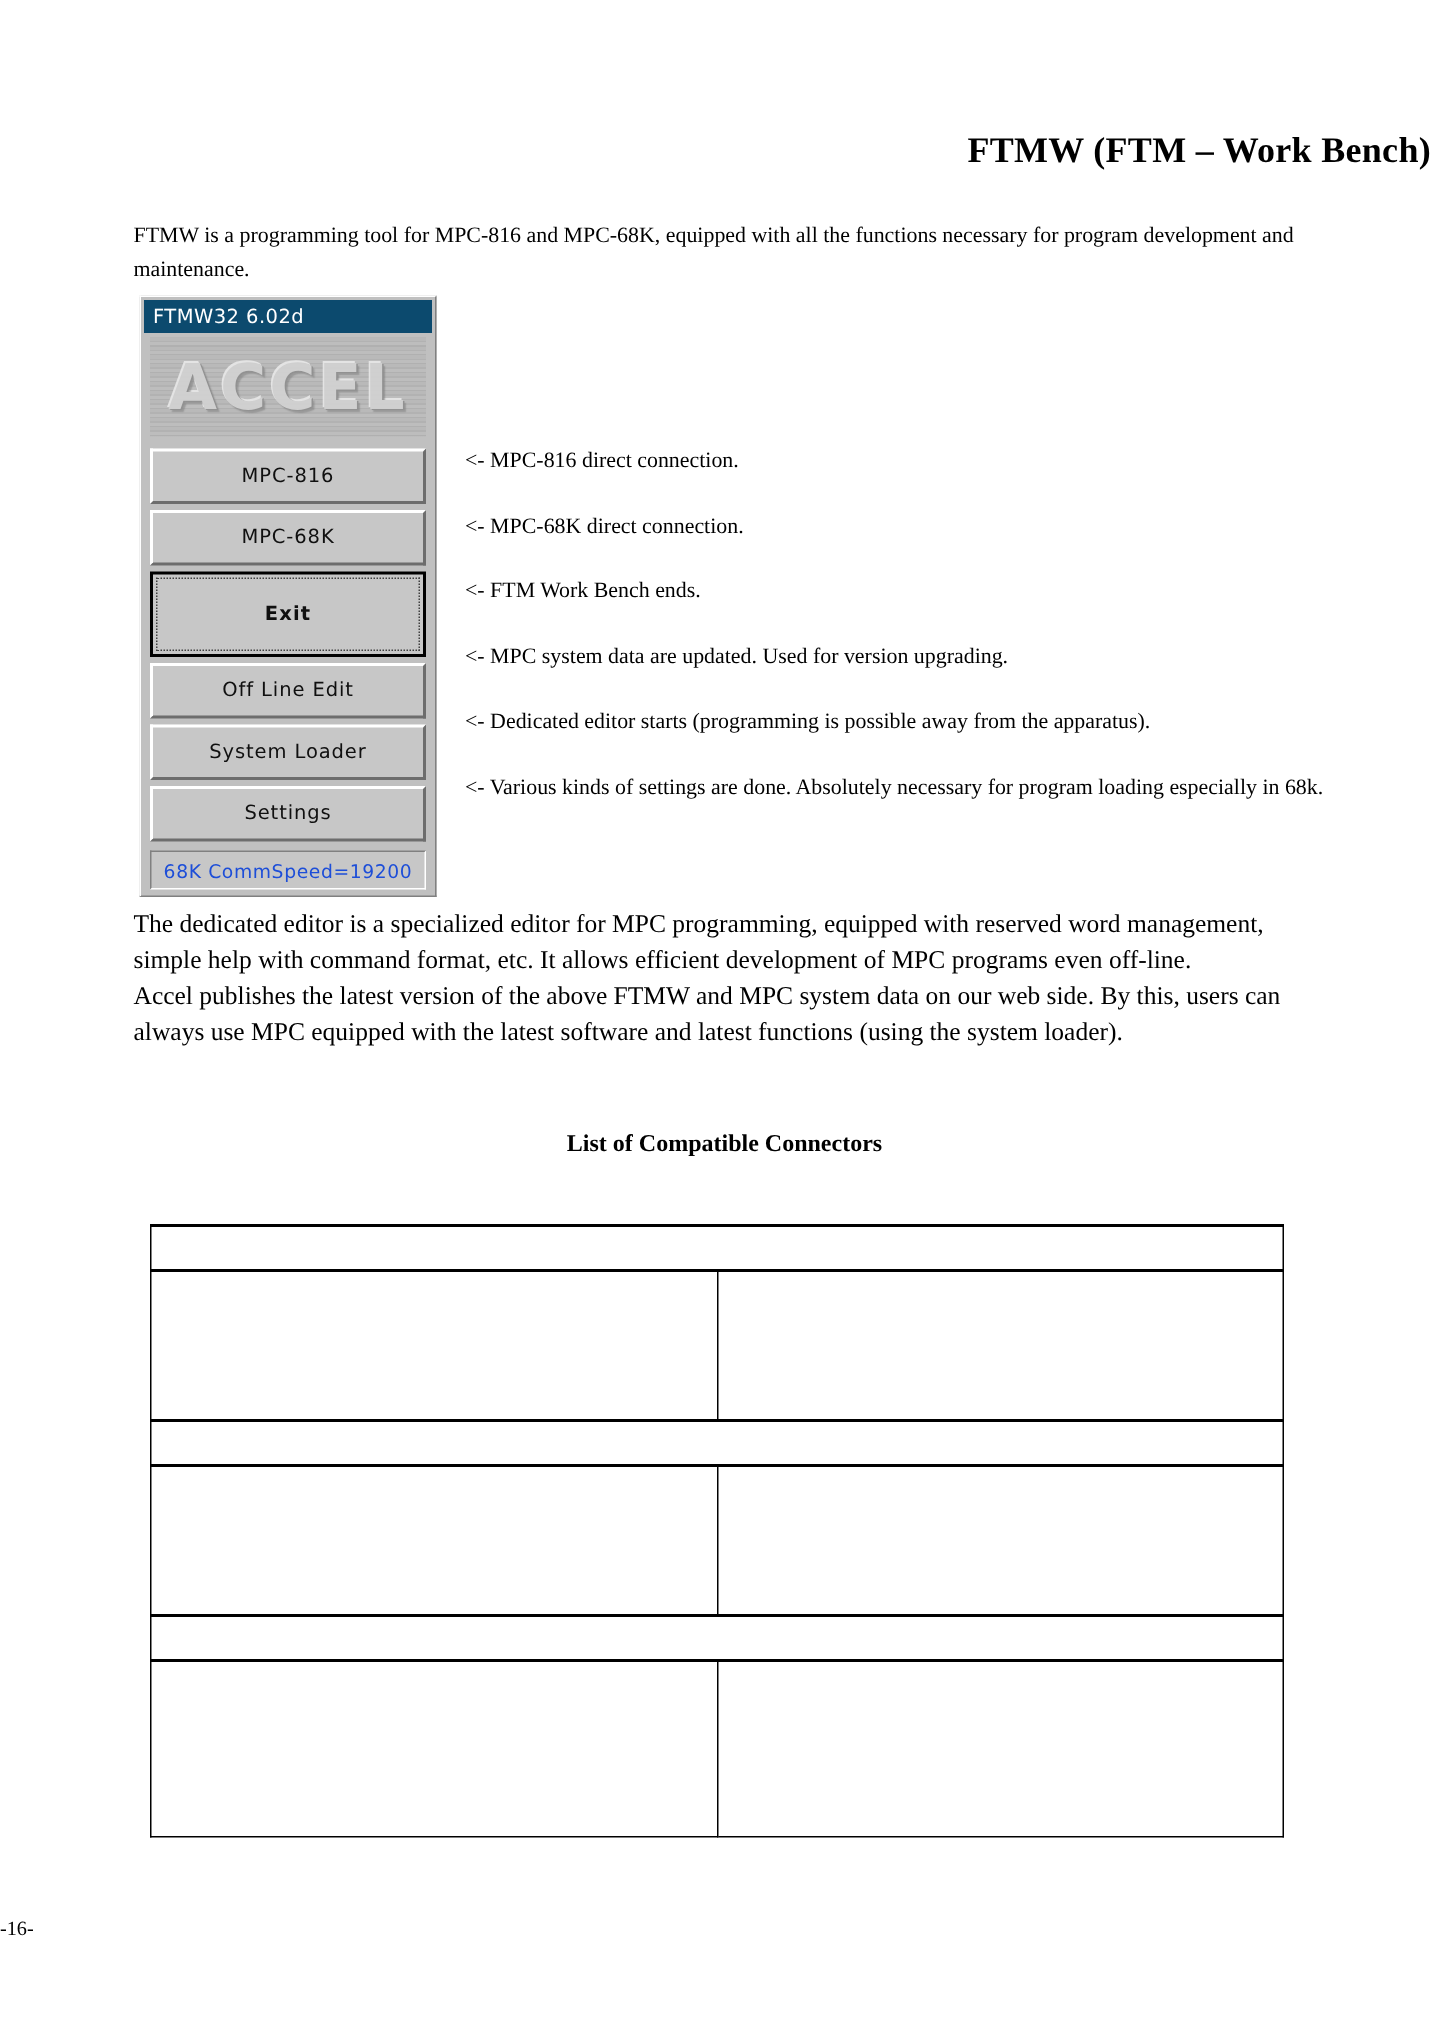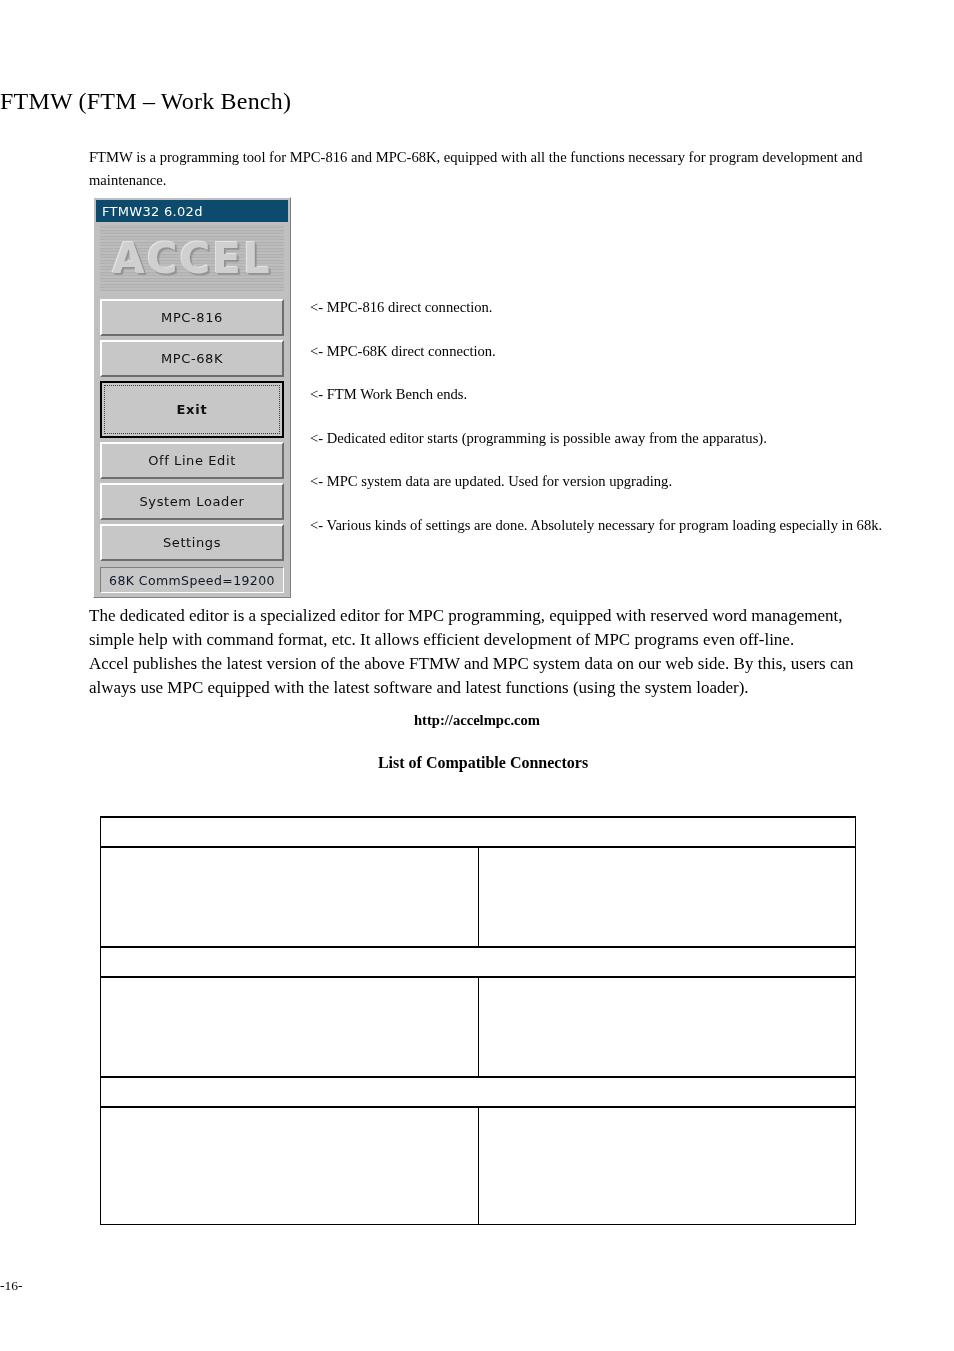--- a/index.html
+++ b/index.html
@@ -21,23 +21,23 @@
     inset: 0;
     padding: 0;
   }
 
   
   .doc-title {
     position: absolute;
     left: 0;
     right: 0;
     top: 88px;
-    text-align: left;
+    text-align: right;
     font-size: 24px;
-    font-weight: normal;
+    font-weight: bold;
     font-family: "Liberation Serif", serif;
     letter-spacing: 0.2px;
   }
 
   .section-title {
     position: absolute;
     left: 12px;
     right: 0;
     top: 754px;
     text-align: center;
@@ -204,21 +204,21 @@
     border-top: 1px solid #808080;
     border-left: 1px solid #808080;
     border-right: 1px solid #ffffff;
     border-bottom: 1px solid #ffffff;
     display: flex;
     align-items: center;
     justify-content: center;
     box-sizing: border-box;
     font-family: "DejaVu Sans", sans-serif;
     font-size: 12.5px;
-    color: #0f172a;
+    color: #1d4ed8;
     letter-spacing: 0.4px;
   }
 
   
   .connector-table {
     position: absolute;
     left: 100px;
     top: 816px;
     width: 756px;
     border-collapse: collapse;
@@ -296,31 +296,30 @@
     </div>
 
     <div class="statusbar">68K CommSpeed=19200</div>
 
   </div>
 
   <div class="annotations">
     <div class="annotation-line">&lt;- MPC-816 direct connection.</div>
     <div class="annotation-line">&lt;- MPC-68K direct connection.</div>
     <div class="annotation-line">&lt;- FTM Work Bench ends.</div>
+    <div class="annotation-line">&lt;- MPC system data are updated.  Used for version upgrading.</div>
     <div class="annotation-line">&lt;- Dedicated editor starts (programming is possible away from the apparatus).</div>
-    <div class="annotation-line">&lt;- MPC system data are updated.  Used for version upgrading.</div>
     <div class="annotation-line">&lt;- Various kinds of settings are done.  Absolutely necessary for program loading especially in 68k.</div>
   </div>
 
   <div class="body-block">
     <p>The dedicated editor is a specialized editor for MPC programming, equipped with reserved word management, simple help with command format, etc.  It allows efficient development of MPC programs even off-line.</p>
     <p>Accel publishes the latest version of the above FTMW and MPC system data on our web side.  By this, users can always use MPC equipped with the latest software and latest functions (using the system loader).</p>
   </div>
 
-  <div class="web-url">http://accelmpc.com</div>
 
   <div class="section-title">List of Compatible Connectors</div>
 
   <table class="connector-table">
     <tbody>
       <tr class="band-row">
         <td class="cell-text" colspan="2"></td>
       </tr>
       <tr class="data-row">
         <td class="col-left cell-text"></td>

